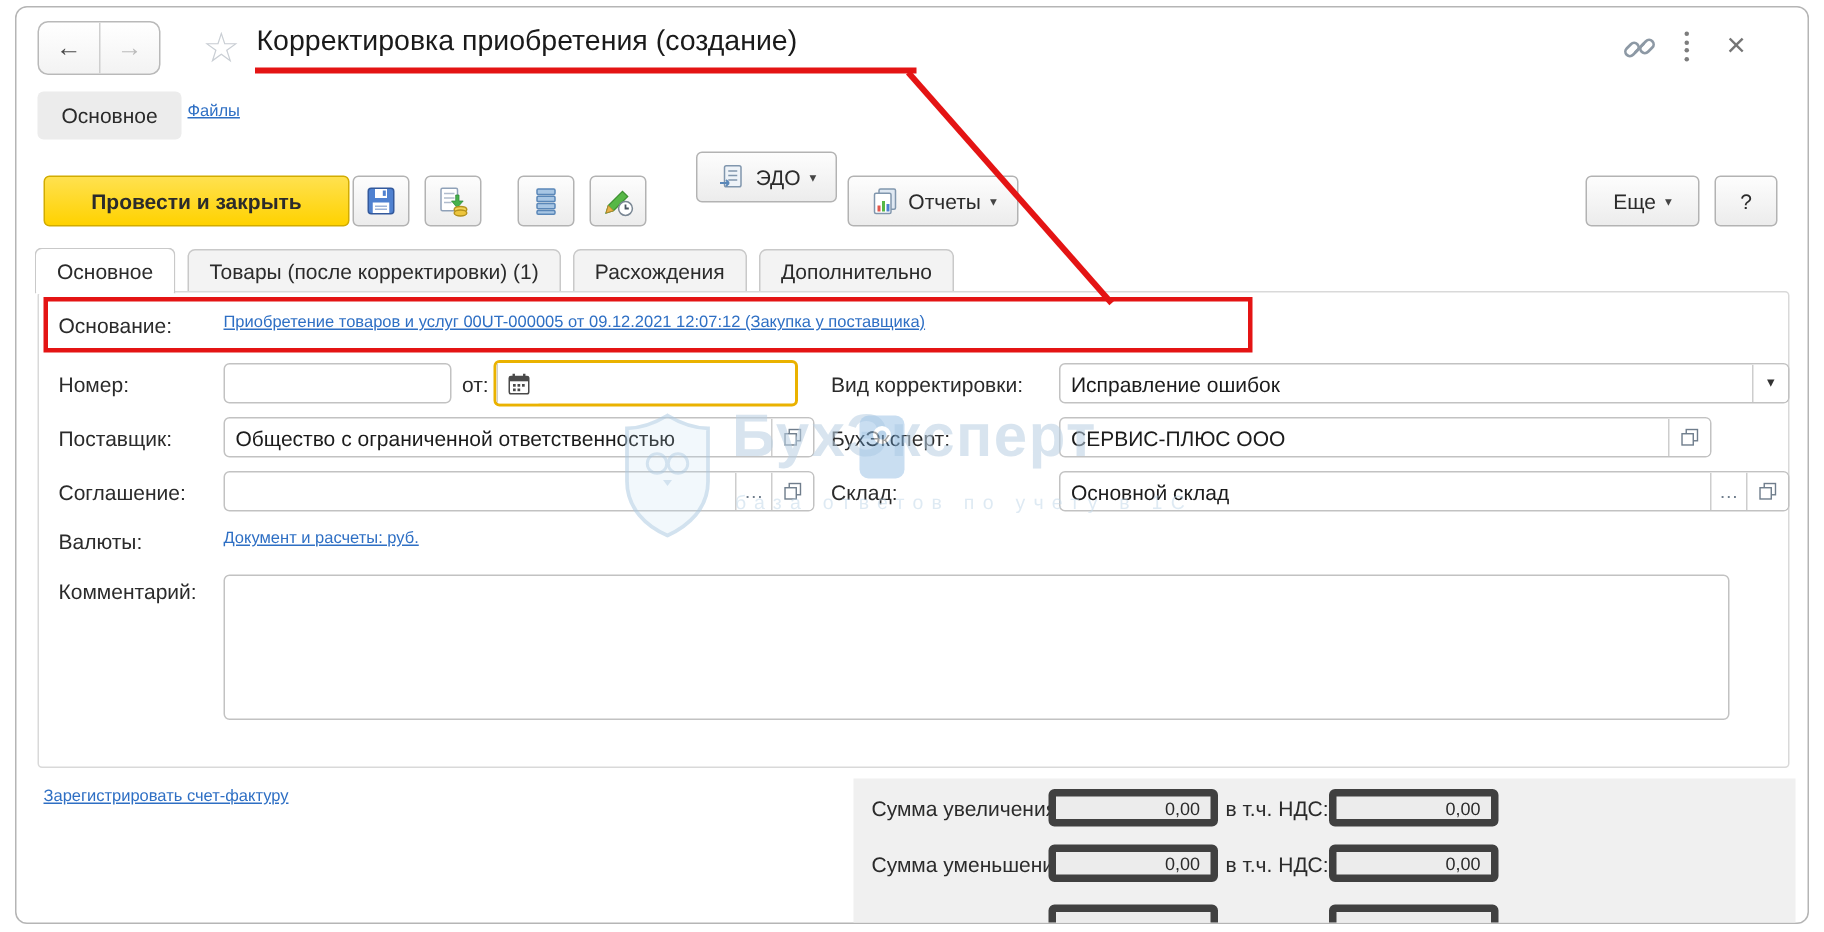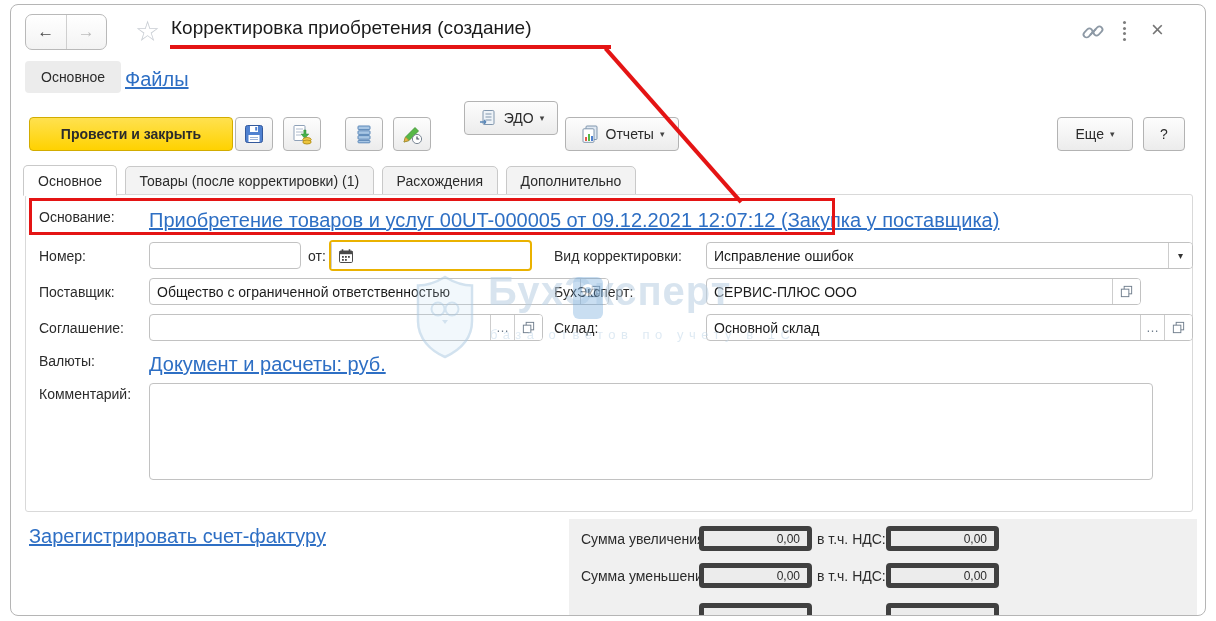--- a/index.html
+++ b/index.html
@@ -2,21 +2,21 @@
 <html><head>
 <meta charset="utf-8">
 <style>
   *{box-sizing:border-box;margin:0;padding:0}
   body{font-family:"Liberation Sans","DejaVu Sans",sans-serif;background:#fff}
   .abs{position:absolute}
   .stage{position:relative;width:1216px;height:621px;background:#fff;overflow:hidden}
   .window{position:absolute;left:10px;top:4px;width:1196px;height:612px;border:1px solid #b5b5b5;
           border-radius:8px;background:#fff;overflow:hidden}
   .lbl{font-size:14px;color:#2b2b2b;white-space:nowrap}
-  .link{font-size:20px;color:#2e6fc4;text-decoration:underline;white-space:nowrap;cursor:pointer}
+  .link{font-size:11px;color:#2e6fc4;text-decoration:underline;white-space:nowrap;cursor:pointer}
   .btn{display:flex;align-items:center;justify-content:center;gap:6px;height:34px;
        background:linear-gradient(#fdfdfd,#ececec);border:1px solid #b3b3b3;border-radius:4px;
        font-size:14px;color:#2b2b2b;cursor:pointer}
   .ibtn{width:38px}
   .arr{font-size:9px;color:#444}
   .ybtn{background:linear-gradient(#ffe14f,#ffd200);border:1px solid #d2ac00;font-weight:700}
   .navgrp{display:flex;border:1px solid #b9b9b9;border-radius:7px;overflow:hidden;height:36px;width:82px;
           background:linear-gradient(#fff,#f3f3f3)}
   .navgrp>div{flex:1;display:flex;align-items:center;justify-content:center;font-size:17px;cursor:pointer}
   .navgrp>div:first-child{border-right:1px solid #cfcfcf;color:#4a4a4a}
@@ -191,21 +191,21 @@
         </svg>
       </div>
     </div>
     <div class="lbl abs" style="left:543px;top:243px">Вид корректировки:</div>
     <div class="input abs" style="left:695px;top:237px;width:487px;height:27px">
       <div class="val">Исправление ошибок</div>
       <div class="fbtn" style="width:24px;font-size:10px;color:#333">▾</div>
     </div>
 
     <div class="lbl abs" style="left:28px;top:279px">Поставщик:</div>
-    <div class="input abs" style="left:138px;top:273px;width:460px;height:27px">
+    <div class="input abs" style="left:138px;top:273px;width:394px;height:27px">
       <div class="val">Общество с ограниченной ответственностью</div>
       <div class="fbtn" style="width:28px">
         <svg width="15" height="15" viewBox="0 0 16 16">
           <rect x="5.5" y="2.5" width="8" height="8" fill="#fff" stroke="#6f7d8c"></rect>
           <rect x="2.5" y="5.5" width="8" height="8" fill="#fff" stroke="#6f7d8c"></rect>
         </svg>
       </div>
     </div>
     <div class="lbl abs" style="left:543px;top:279px">БухЭксперт:</div>
     <div class="input abs" style="left:695px;top:273px;width:435px;height:27px">

